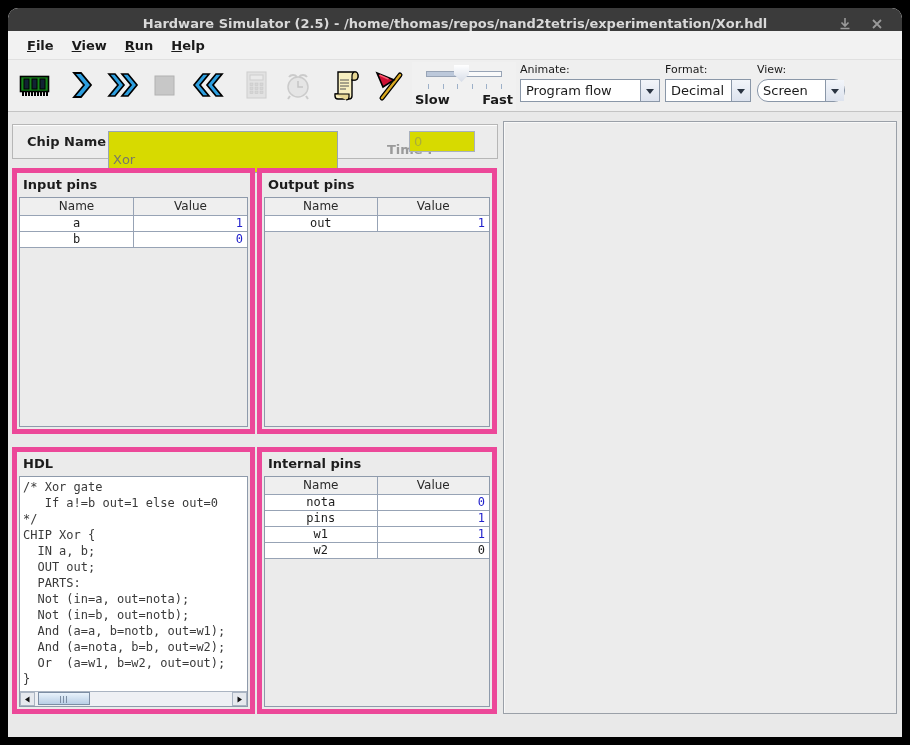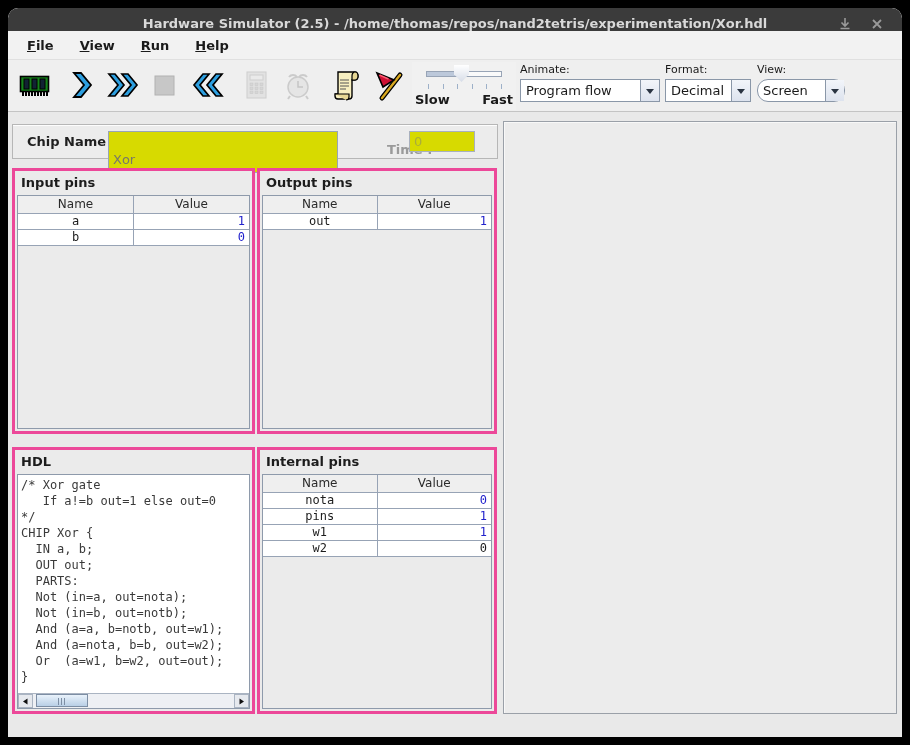--- a/index.html
+++ b/index.html
@@ -8,21 +8,21 @@
 
   .window { position:absolute; left:8px; top:8px; width:894px; height:729px; background:#e9e9e9; border-radius:10px 10px 0 0; overflow:hidden; }
 
   
   .titlebar { position:relative; height:23px; background:#3b3b3b; border-radius:10px 10px 0 0; }
   .titlebar .title { position:absolute; left:0; right:0; top:0; height:32px; line-height:32px; text-align:center; color:#d9d9d9; font-weight:bold; font-size:13px; }
   .tb-btn { position:absolute; top:7px; width:18px; height:18px; color:#9a9a9a; cursor:default; }
   .tb-min { right:48px; } .tb-close { right:16px; }
 
   
-  .menubar { height:29px; background:#f2f2f2; display:flex; align-items:center; padding-left:10px; gap:8px; border-bottom:1px solid #e0e0e0; }
+  .menubar { height:29px; background:#f2f2f2; display:flex; align-items:center; padding-left:10px; gap:0; border-bottom:1px solid #e0e0e0; }
   .menu-item { font-size:13px; font-weight:bold; color:#1a1a1a; padding:4px 9px; }
   .menu-item u { text-decoration:underline; }
 
   
   .toolbar { position:relative; height:52px; background:#efefef; border-bottom:1px solid #c4c4c4; }
   .tool-btn { position:absolute; top:3px; width:44px; height:44px; display:flex; align-items:center; justify-content:center; background:#efefef; }
   .tool-btn svg { width:34px; height:34px; }
 
   .slider-group { position:absolute; left:404px; top:2px; width:104px; height:48px; background:#f1f1f1; }
   .slider-track { position:absolute; left:14px; top:9px; width:76px; height:6px; border:1px solid #98a4b6; background:linear-gradient(to right,#bcc8da 0 47%, #fafafa 47%); }
@@ -45,21 +45,21 @@
   
   .content { position:relative; height:616px; background:#e9e9e9; }
 
   .chipbar { position:absolute; left:4px; top:12px; width:486px; height:35px; background:#ececec; border:1px solid #b6b6b6; box-shadow:inset 0 1px 0 #fdfdfd; }
   .chipbar-label { position:absolute; left:14px; top:9px; font-size:13px; font-weight:bold; color:#1f1f1f; }
   .chip-field { position:absolute; left:95px; top:6px; width:230px; height:21px; background:#d7da00; border:1px solid #98a4b6; font-size:13px; color:#787868; padding:20px 4px; font-family:"DejaVu Sans", sans-serif; }
   .time-label { position:absolute; left:350px; top:17px; font-size:13px; font-weight:bold; color:#9a9a9a;margin-left:24px; }
   .time-field { position:absolute; left:396px; top:6px; width:66px; height:21px; background:#d7da00; border:1px solid #a8b0be; font-size:13px; color:#aaad3a; padding:2px 4px; }
 
   
-  .panel { position:absolute; background:#ebebeb; border:3px solid #ec4899; }
+  .panel { position:absolute; background:#ebebeb; border:5px solid #ec4899; }
   .p-input    { left:4px;   top:56px;  width:243px; height:266px; }
   .p-output   { left:249px; top:56px;  width:240px; height:266px; }
   .p-hdl      { left:4px;   top:335px; width:243px; height:267px; }
   .p-internal { left:249px; top:335px; width:240px; height:267px; }
   .panel-title { height:23px; padding:4px 6px 0 6px; font-size:13px; font-weight:bold; color:#1c1c1c; }
   .scrollpane { position:absolute; left:2px; right:2px; top:24px; bottom:2px; border:1px solid #8e9aab; background:#ebebeb; overflow:hidden; }
 
   table.pins { width:100%; border-collapse:collapse; table-layout:fixed; }
   table.pins th { background:#efefef; font-weight:normal; font-size:12px; color:#2a2a2a; border:1px solid #97a3b5; border-top:none; height:17px; }
   table.pins th:first-child { border-left:none; } table.pins th:last-child { border-right:none; }

